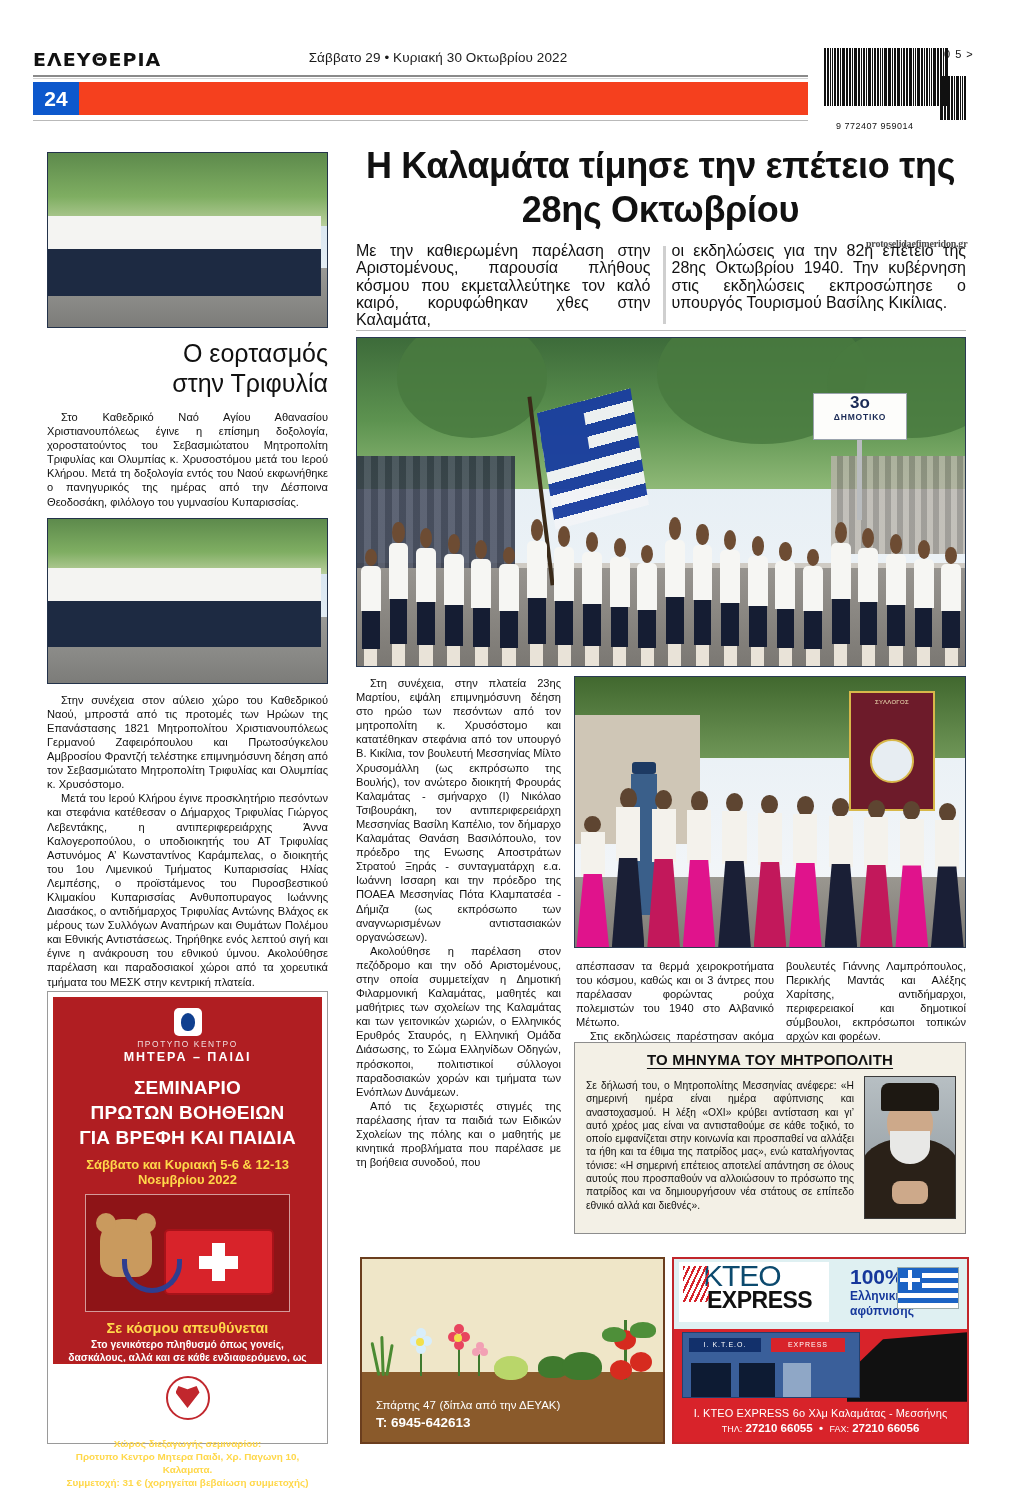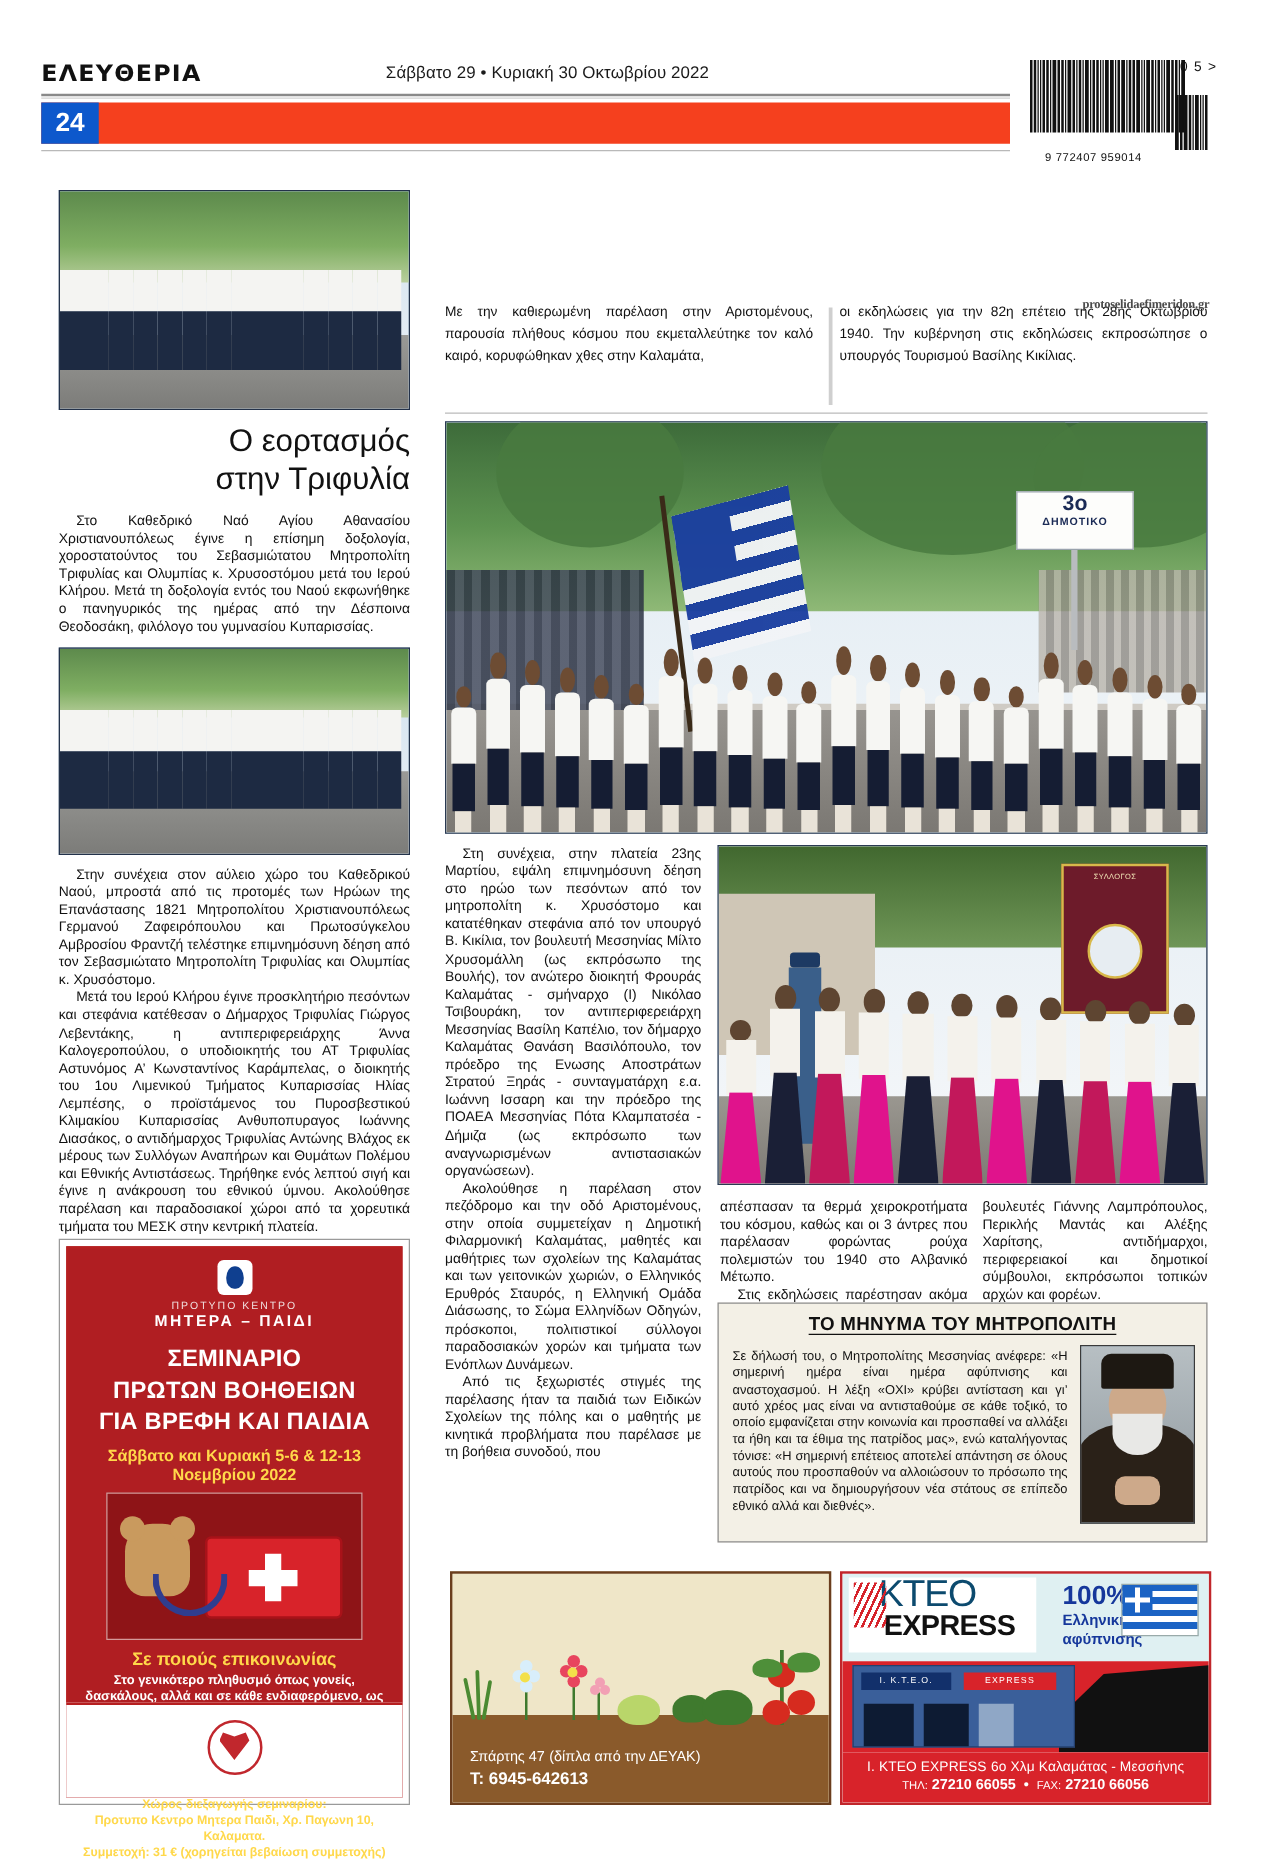--- a/index.html
+++ b/index.html
@@ -117,21 +117,21 @@
   .sem-heart .ring { position:absolute; inset:0; border:2px solid #c1272d; border-radius:50%; }
 
   
   .headline {
     position:absolute; left:348px; top:144px; width:625px;
     text-align:center; font-weight:700; font-size:36px; line-height:44px;
     color:#111; letter-spacing:-.3px;
   }
   .lead { position:absolute; left:356px; top:242px; width:610px; }
   .lead-cols { display:flex; gap:21px; }
-  .lead-col { width:295px; font-size:11px; line-height:17.3px; text-align:justify; color:#111; }
+  .lead-col { width:295px; font-size:16px; line-height:17.3px; text-align:justify; color:#111; }
   .lead-div { position:absolute; left:663px; top:246px; width:3px; height:78px; background:#cfcfcf; }
   .lead-rule { position:absolute; left:356px; top:330px; width:610px; height:1px; background:#bbb; }
 
   .watermark {
     position:absolute; left:866px; top:238px; font-size:10px; color:#4b4b4b;
     font-weight:700; letter-spacing:-.2px; font-family:"Liberation Serif",serif;
     z-index:8; white-space:nowrap;
   }
 
   .main-photo { position:absolute; left:356px; top:337px; width:610px; height:330px;
@@ -492,41 +492,42 @@
       <div class="sem-date">Σάββατο και Κυριακή 5-6 &amp; 12-13 Νοεμβρίου 2022</div>
 
       <div class="sem-photo">
         <div class="kit-bear"></div>
         <div class="kit-case"></div>
         <div class="kit-cross-v"></div>
         <div class="kit-cross-h"></div>
         <div class="kit-stetho"></div>
       </div>
 
-      <div class="sem-sub">Σε ποιούς επικοινωνίας</div>
+      <div class="sem-sub">Σε κόσμου απευθύνεται</div>
       <div class="sem-p">Στο γενικότερο πληθυσμό όπως γονείς, δασκάλους, αλλά και σε κάθε ενδιαφερόμενο, ως η ελάχιστη γνώση αντιμετώπισης επειγόντων περιστατικών για παιδιά και βρέφη.</div>
       <div class="sem-phone">
         <span>Τηλέφωνο επικοινωνίας:  27210 90340</span><br>
         <span>Κιν. 6933344555</span>
       </div>
       <div class="sem-venue">
         <span>Χώρος διεξαγωγής σεμιναρίου:</span><br>
         <span>Προτυπο Κεντρο Μητερα Παιδι, Χρ. Παγωνη 10, Καλαματα.</span><br>
         <span>Συμμετοχή: 31 € (χορηγείται βεβαίωση συμμετοχής)</span><br>
         
       </div>
     </div>
     <div class="ad-sem-white-bottom">
       <div class="sem-heart">
         <div class="ring"></div>
           <div class="hr"></div>
       </div>
     </div>
   </div>
 
+  <div class="headline">Η Καλαμάτα τίμησε την επέτειο της 28ης Οκτωβρίου</div>
 
   <div class="lead">
     <div class="lead-cols">
       <div class="lead-col">Με την καθιερωμένη παρέλαση στην Αριστομένους, παρουσία πλήθους κόσμου που εκμεταλλεύτηκε τον καλό καιρό, κορυφώθηκαν χθες στην Καλαμάτα,</div>
       <div class="lead-col">οι εκδηλώσεις για την 82η επέτειο της 28ης Οκτωβρίου 1940. Την κυβέρνηση στις εκδηλώσεις εκπροσώπησε ο υπουργός Τουρισμού Βασίλης Κικίλιας.</div>
     </div>
   </div>
   <div class="lead-div"></div>
   <div class="lead-rule"></div>
   <div class="watermark">protoselidaefimeridon.gr</div>

